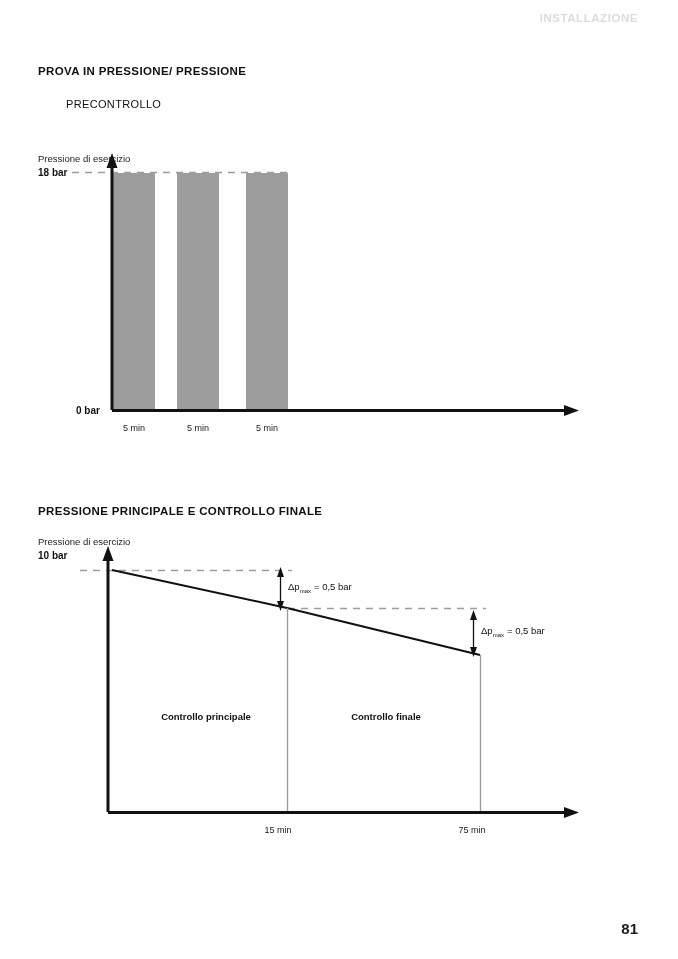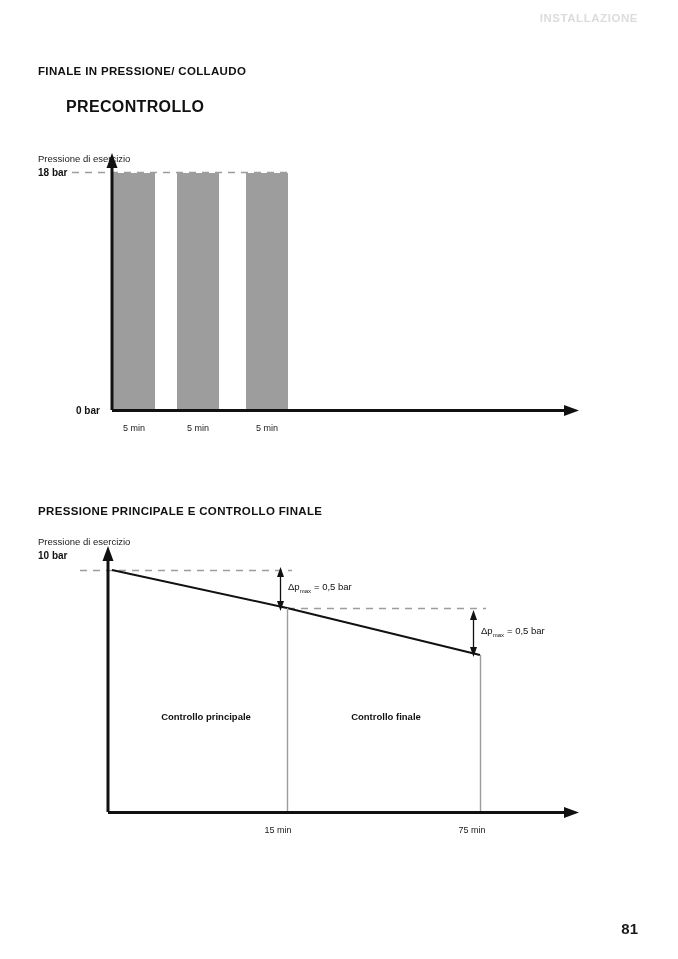--- a/index.html
+++ b/index.html
@@ -43,22 +43,22 @@
     font-size: 11.5px;
     font-weight: bold;
     letter-spacing: 0.35px;
     color: #111111;
     white-space: nowrap;
   }
   .h-sub1 {
     position: absolute;
     left: 38px;
     top: 98px;
-    font-size: 16px;
-    font-weight: bold;
+    font-size: 11px;
+    font-weight: normal;
     letter-spacing: 0.35px;
     color: #111111;
     white-space: nowrap;
     padding-left: 28px;
   }
   .h-sub2 {
     position: absolute;
     left: 38px;
     top: 505px;
     font-size: 11.5px;
@@ -132,21 +132,21 @@
     text-align: center;
   }
 </style>
 </head>
 <body>
 
 <div class="page">
 
   <div class="running-head">INSTALLAZIONE</div>
 
-  <div class="h-main">FINALE IN PRESSIONE/ COLLAUDO</div>
+  <div class="h-main">PROVA IN PRESSIONE/ PRESSIONE</div>
 
   <div class="h-sub1">PRECONTROLLO</div>
 
   <div class="figure" id="figure-precontrollo">
     <svg width="678" height="310" viewBox="0 0 678 310">
 
       <text class="axis-caption" x="38" y="22">Pressione di esercizio</text>
       <text class="axis-value" x="38" y="36">18 bar</text>
       <text class="axis-value" x="76" y="274">0 bar</text>
 

